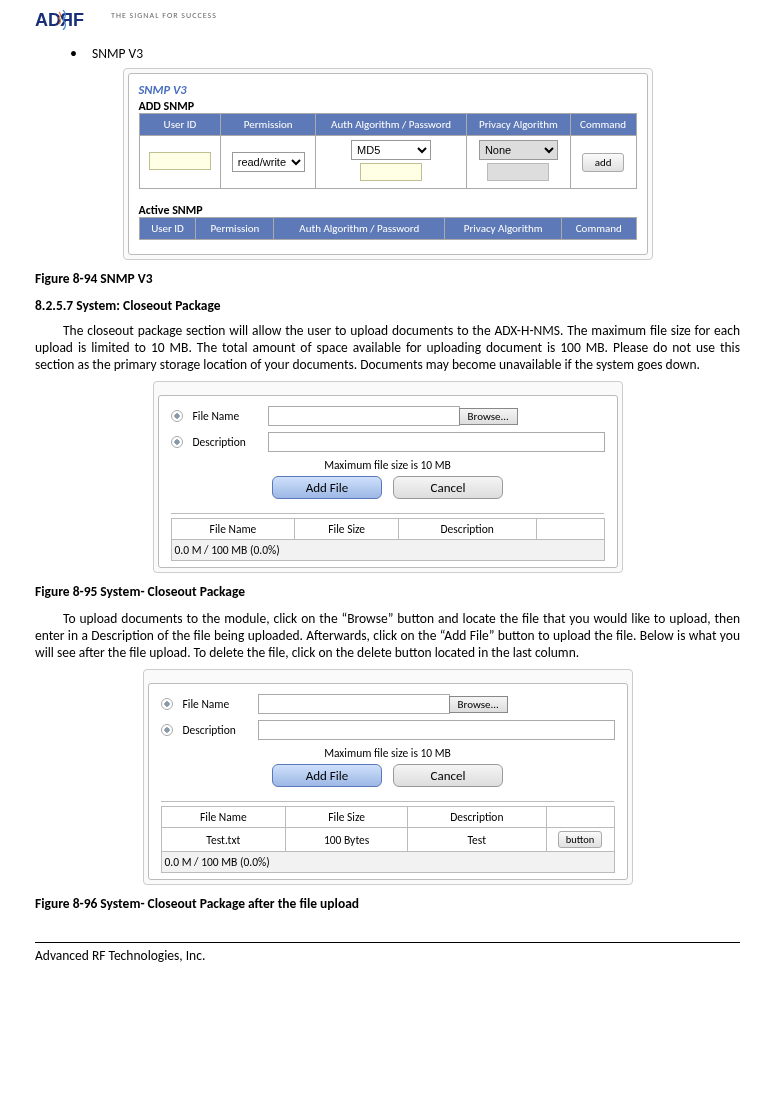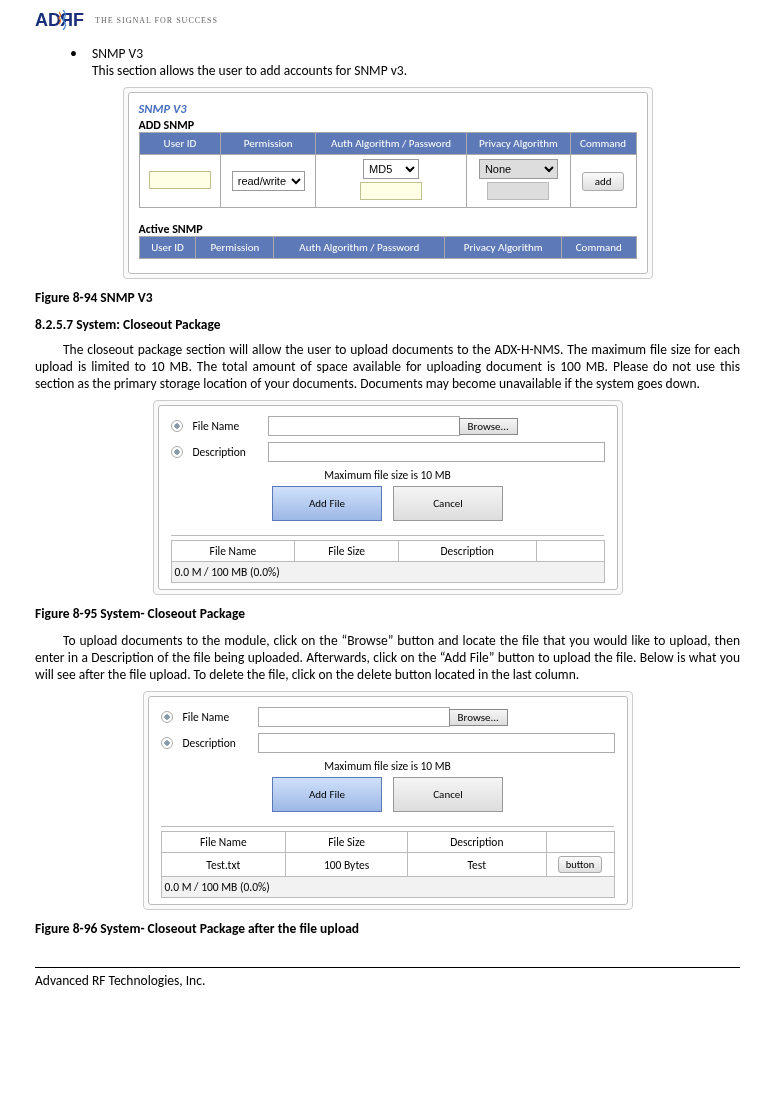--- a/index.html
+++ b/index.html
@@ -5,22 +5,22 @@
   body {
     font-family: Calibri, Arial, sans-serif;
     font-size: 13.5px;
     color: #000;
     margin: 0;
     padding: 10px 35px 30px 35px;
     width: 775px;
     box-sizing: border-box;
     background: #fff;
   }
-  .logo-row { display: flex; align-items: center; margin-bottom: 15px; }
-  .logo-tag { font-size: 8px; letter-spacing: 1px; color: #666; margin-left: 6px; font-family: Liberation Serif, serif; }
+  .logo-row { display: flex; margin-bottom: 15px; }
+  .logo-tag { font-size: 8px; letter-spacing: 1px; color: #666; margin-left: 22px; }
   .bullet-block { margin-left: 35px; }
   .bullet-row { display: flex; }
   .bullet-dot { width: 22px; font-size: 14px; }
   .bullet-text {}
   .bullet-body { margin-left: 22px; margin-bottom: 8px;}
   .panel-outer {
     margin: 6px auto 10px auto;
     border: 1px solid #ccc;
     border-radius: 4px;
     background: #fafafa;
@@ -60,40 +60,41 @@
     width: 470px;
     padding: 4px;
     box-sizing: border-box;
     border-radius: 4px;
   }
   .cp-inner {
     border: 1px solid #bbb;
     background: #fff;
     border-radius: 3px;
     padding: 10px 12px 6px 12px;
+    margin-top: 9px;
   }
   .frow { display: flex; align-items: center; margin-bottom: 6px; font-size: 11.5px;}
   .radio {
     width:10px; height:10px; border:1px solid #aaa; border-radius:50%;
     background: radial-gradient(circle, #89a 0 35%, #fff 40%);
     display:inline-block; margin-right:10px;
   }
   .flabel { width: 75px; }
   .finput { flex:1; border:1px solid #aaa; height:18px; background:#fff; }
   .browse-btn {
     border:1px solid #888; background: linear-gradient(#f5f5f5,#ddd);
     font-size:11px; padding:1px 8px; margin-left:-1px;
   }
   .center { text-align: center; }
   .max-text { font-size: 11.5px; margin: 4px 0;}
   .btn-glass {
     display:inline-block; min-width:80px; text-align:center;
-    border:1px solid #5b79b8; border-radius:0;
+    border:1px solid #5b79b8; border-radius:6px;
     background: linear-gradient(#cfe0fa,#9db8e6);
-    font-size:11px; padding:10px 14px; margin: 0 4px;
+    font-size:13px; padding:3px 14px; margin: 0 4px;
   }
   .btn-glass.gray {
     border-color:#999;
     background: linear-gradient(#f5f5f5,#ddd);
   }
   .cp-table { width:100%; border-collapse: collapse; font-size:11.5px; margin-top:14px;}
   .cp-table th, .cp-table td {
     border:1px solid #bbb; padding:3px 6px; text-align:center; font-weight:normal;
   }
   .cp-table .topline td { border:none; border-top:1px solid #bbb; height:4px; padding:0;}
@@ -123,41 +124,40 @@
     <path d="M28 0 q5 5 0 10 q5 5 0 10" stroke="#4a8ad8" fill="none" stroke-width="1.2"></path>
   </svg>
   <span class="logo-tag">THE SIGNAL FOR SUCCESS</span>
 </div>
 
 <div class="bullet-block">
   <div class="bullet-row">
     <div class="bullet-dot">•</div>
     <div class="bullet-text">SNMP V3</div>
   </div>
-  <div class="bullet-body">This section allows the user to add accounts for SNMP v3.</div>
 </div>
 
 <div class="panel-outer">
   <div class="panel-inner">
     <div class="panel-title">SNMP V3</div>
     <div class="panel-sub">ADD SNMP</div>
     <table class="snmp-table">
       <tbody>
           <tr>
         <th>User ID</th>
         <th>Permission</th>
         <th>Auth Algorithm / Password</th>
         <th>Privacy Algorithm</th>
         <th>Command</th>
       </tr>
       <tr>
         <td><span class="inp"></span></td>
         <td><select class="sel"><option>read/write</option></select></td>
         <td>
-          <select class="sel" style="width:56px"><option>MD5</option></select><br>
+          <select class="sel" style="width:80px"><option>MD5</option></select><br>
           <span class="inp" style="margin-top:3px"></span>
         </td>
         <td>
           <select class="sel dark" style="width:79px"><option>None</option></select><br>
           <span style="display:inline-block;border:1px solid #bbb;background:#ddd;height:16px;width:60px;margin-top:3px"></span>
         </td>
         <td><span class="btn-add">add</span></td>
       </tr>
     </tbody>
       </table>

